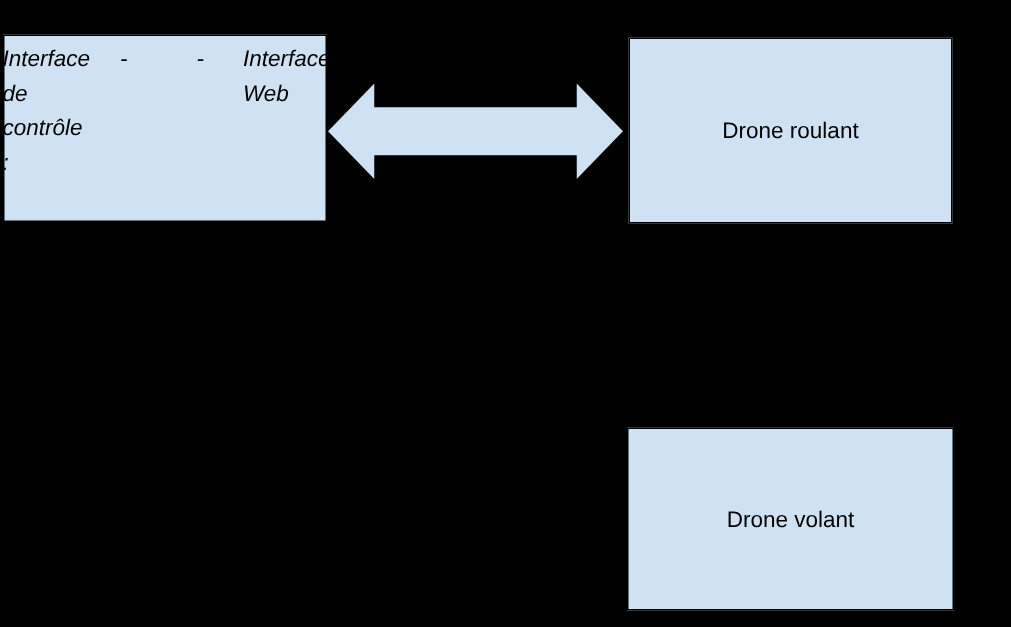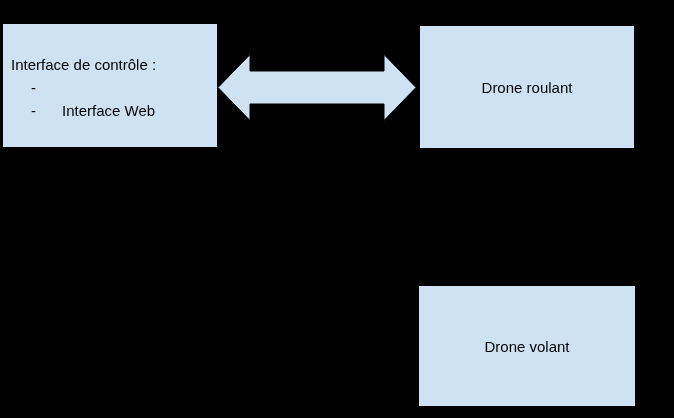--- a/index.html
+++ b/index.html
@@ -30,24 +30,24 @@
     color: var(--text);
     font-size: 15px;
     line-height: 23px;
   }
   .box-interface {
     left: 2px;
     top: 23px;
     width: 216px;
     height: 125px;
     display: flex;
-    flex-direction: column;
     justify-content: center;
     padding: 4px 6px 0 8px;
     text-align: left;
+    font-style: italic;
   }
   .bullet {
     display: flex;
     padding-left: 20px;
   }
   .bullet .marker {
     display: inline-block;
     width: 31px;
     flex: 0 0 31px;
   }

